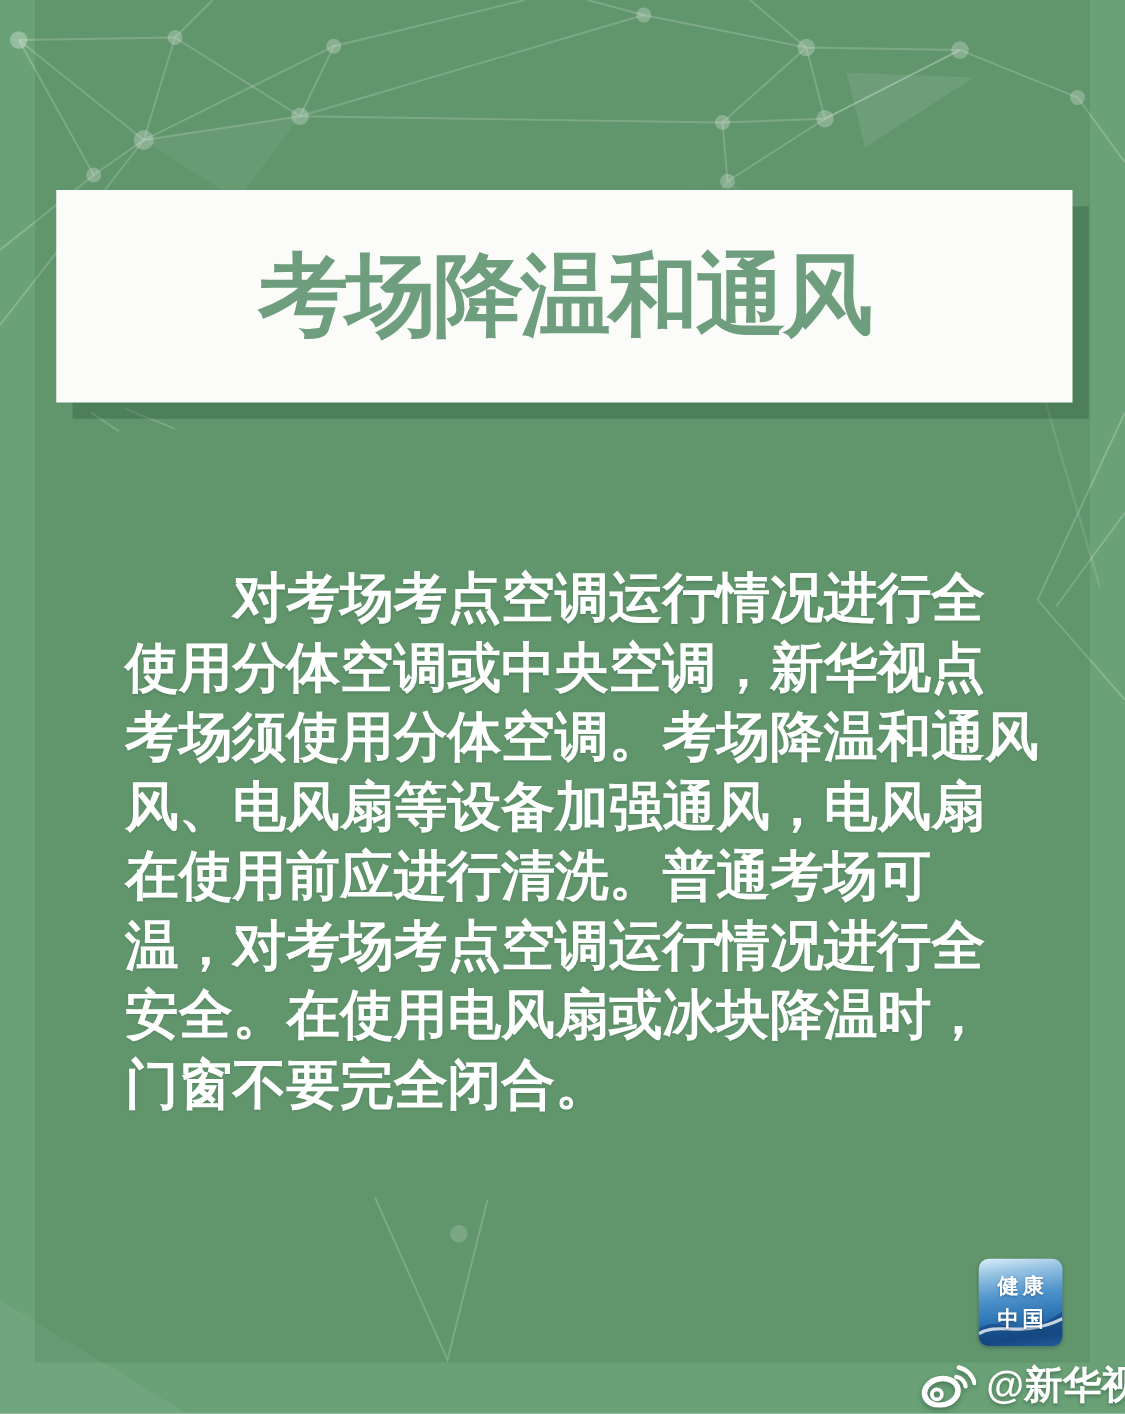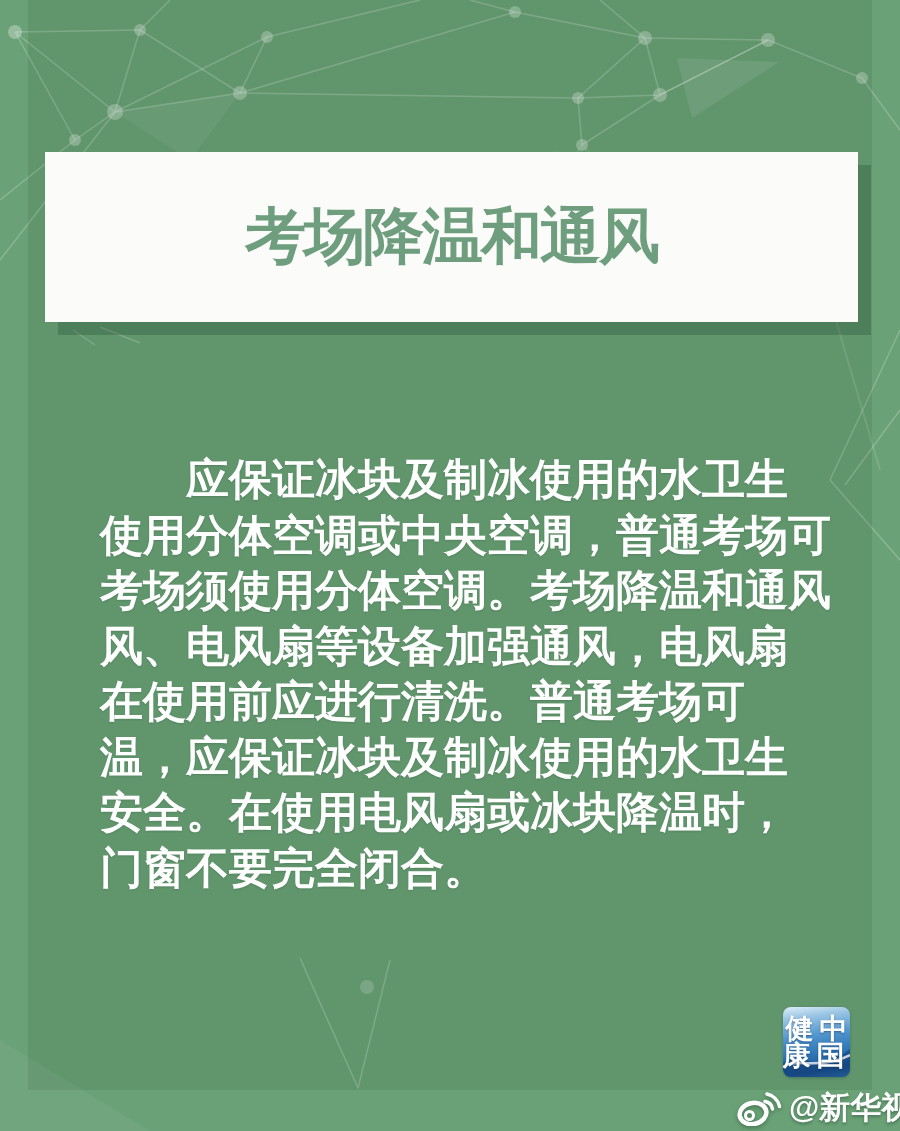--- a/index.html
+++ b/index.html
@@ -17,21 +17,21 @@
   }
   .banner{
     position:absolute;left:45px;top:152px;width:813px;height:170px;
     background:#fbfcfa;
     box-shadow:13px 13px 0 rgba(30,70,45,0.28);
     display:flex;align-items:center;justify-content:center;
   }
   .title{
     margin:0;
     color:#6f9e7f;
-    font-size:61px;
+    font-size:72px;
     font-weight:900;
     letter-spacing:-2px;
     white-space:nowrap;
   }
   .body-text{
     position:absolute;left:100px;top:452px;width:700px;
     color:#ffffff;
     font-size:43px;
     font-weight:600;
     text-shadow:0 1px 2px rgba(20,50,30,0.18);
@@ -41,23 +41,23 @@
   .badge{
     position:absolute;left:783px;top:1007px;width:67px;height:70px;
     border-radius:8px;
     background:linear-gradient(172deg,#ddeefa 0%,#9cc6e4 16%,#4f94cc 42%,#2d74b4 66%,#1c5291 86%,#3a7fc0 100%);
     overflow:hidden;
     box-shadow:0 1px 3px rgba(0,20,40,0.25);
   }
   .badge-wave{position:absolute;left:0;bottom:0;width:67px;height:40px;}
   .badge-text{
     position:relative;
-    display:flex;flex-direction:row;align-items:center;justify-content:center;
+    display:flex;flex-direction:column;align-items:center;justify-content:center;
     width:100%;height:100%;
-    color:#ffffff;font-weight:900;font-size:28px;line-height:27px;letter-spacing:3px;
+    color:#ffffff;font-weight:900;font-size:17px;line-height:27px;letter-spacing:3px;
     text-shadow:0 1px 2px rgba(10,40,80,0.45);
   }
   .badge-text span{display:block;text-indent:3px;}
   .watermark{
     position:absolute;left:737px;top:1087px;
     display:flex;align-items:center;gap:8px;
     color:#ffffff;
   }
   .weibo{width:44px;height:35px;filter:drop-shadow(0 2px 2px rgba(10,40,25,0.35));}
   .handle{
@@ -109,26 +109,26 @@
     </g>
   </svg>
 
   <div class="shade"></div>
 
   <div class="banner">
     <h1 class="title">考场降温和通风</h1>
   </div>
 
   <div class="body-text">
-    <div class="body-line indent">应保证冰块及制冰使用的水卫生</div>
-    <div class="body-line">使用分体空调或中央空调，普通考场可</div>
+    <div class="body-line indent">对考场考点空调运行情况进行全</div>
+    <div class="body-line">使用分体空调或中央空调，新华视点</div>
     <div class="body-line">考场须使用分体空调。考场降温和通风</div>
     <div class="body-line">风、电风扇等设备加强通风，电风扇</div>
     <div class="body-line">在使用前应进行清洗。普通考场可</div>
-    <div class="body-line">温，应保证冰块及制冰使用的水卫生</div>
+    <div class="body-line">温，对考场考点空调运行情况进行全</div>
     <div class="body-line">安全。在使用电风扇或冰块降温时，</div>
     <div class="body-line">门窗不要完全闭合。</div>
   </div>
 
   <div class="badge">
     <svg class="badge-wave" viewBox="0 0 67 40" aria-hidden="true">
       <path d="M0,26 C14,16 30,30 46,24 C54,21 62,16 67,12 L67,40 L0,40 Z" fill="rgba(16,62,116,0.55)"></path>
       <path d="M0,30 C16,20 34,34 67,18" fill="none" stroke="rgba(255,255,255,0.75)" stroke-width="2.5"></path>
     </svg>
     <div class="badge-text">

